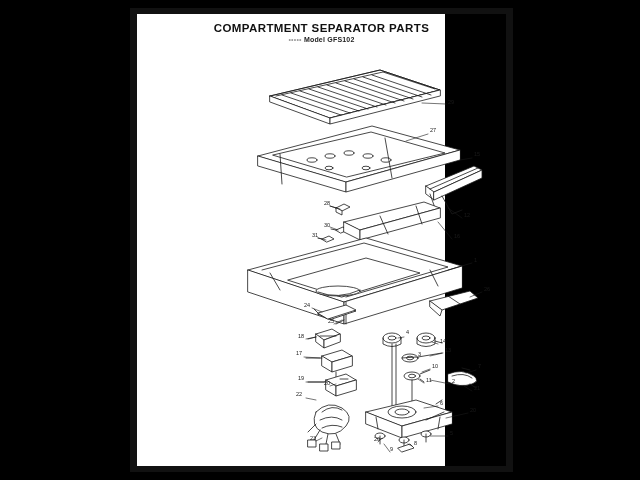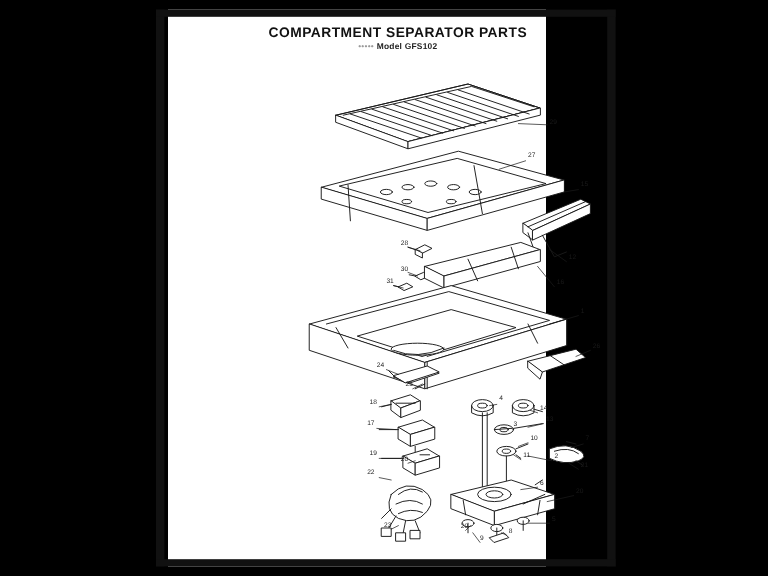--- a/index.html
+++ b/index.html
@@ -15,21 +15,21 @@
   }
   #page {
     position: relative;
     width: 640px;
     height: 480px;
     background: #000000;
   }
   
   #paper {
     position: absolute;
-    left: 140px;
+    left: 130px;
     top: 8px;
     width: 315px;
     height: 464px;
     background: #ffffff;
   }
   
   .edge {
     position: absolute;
     background: #111111;
   }

